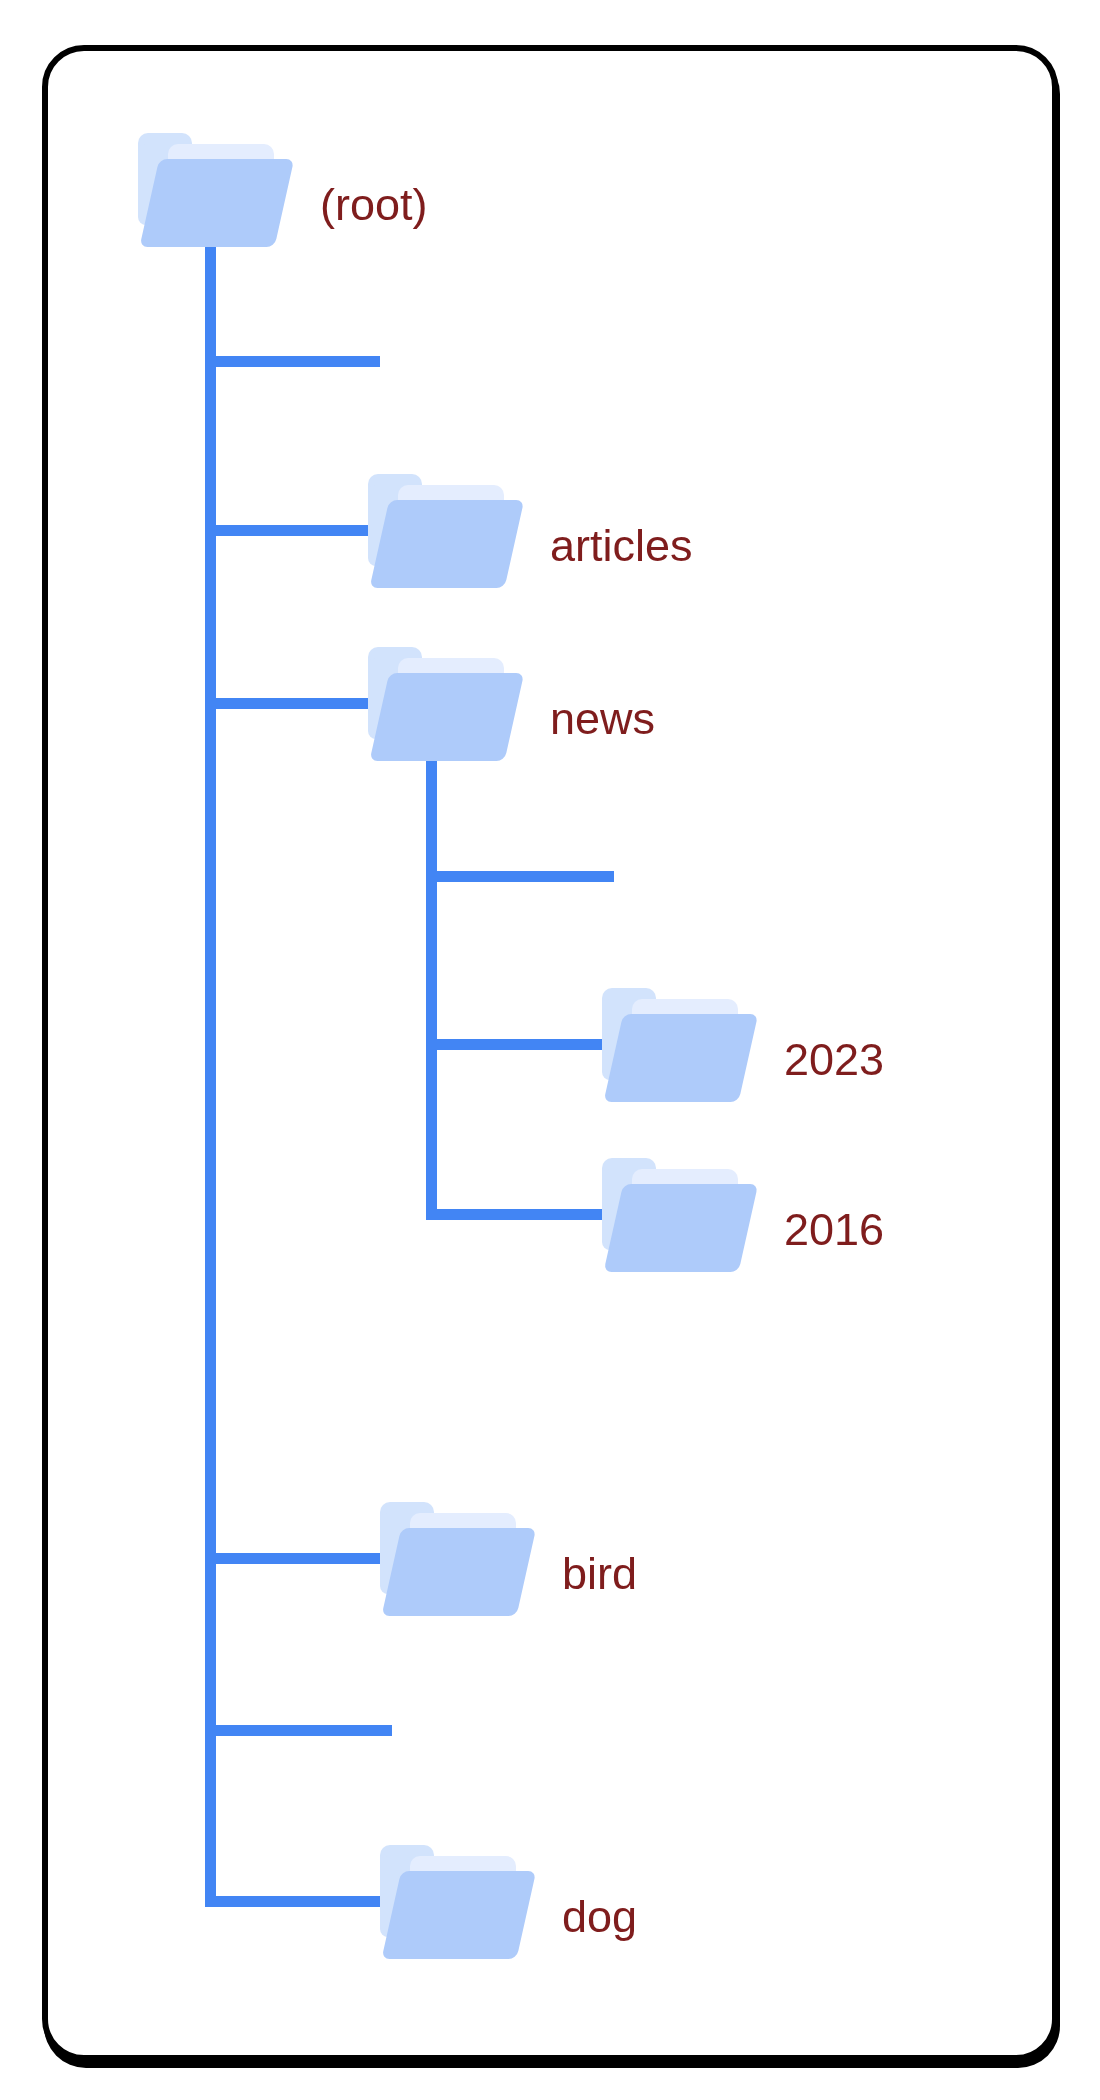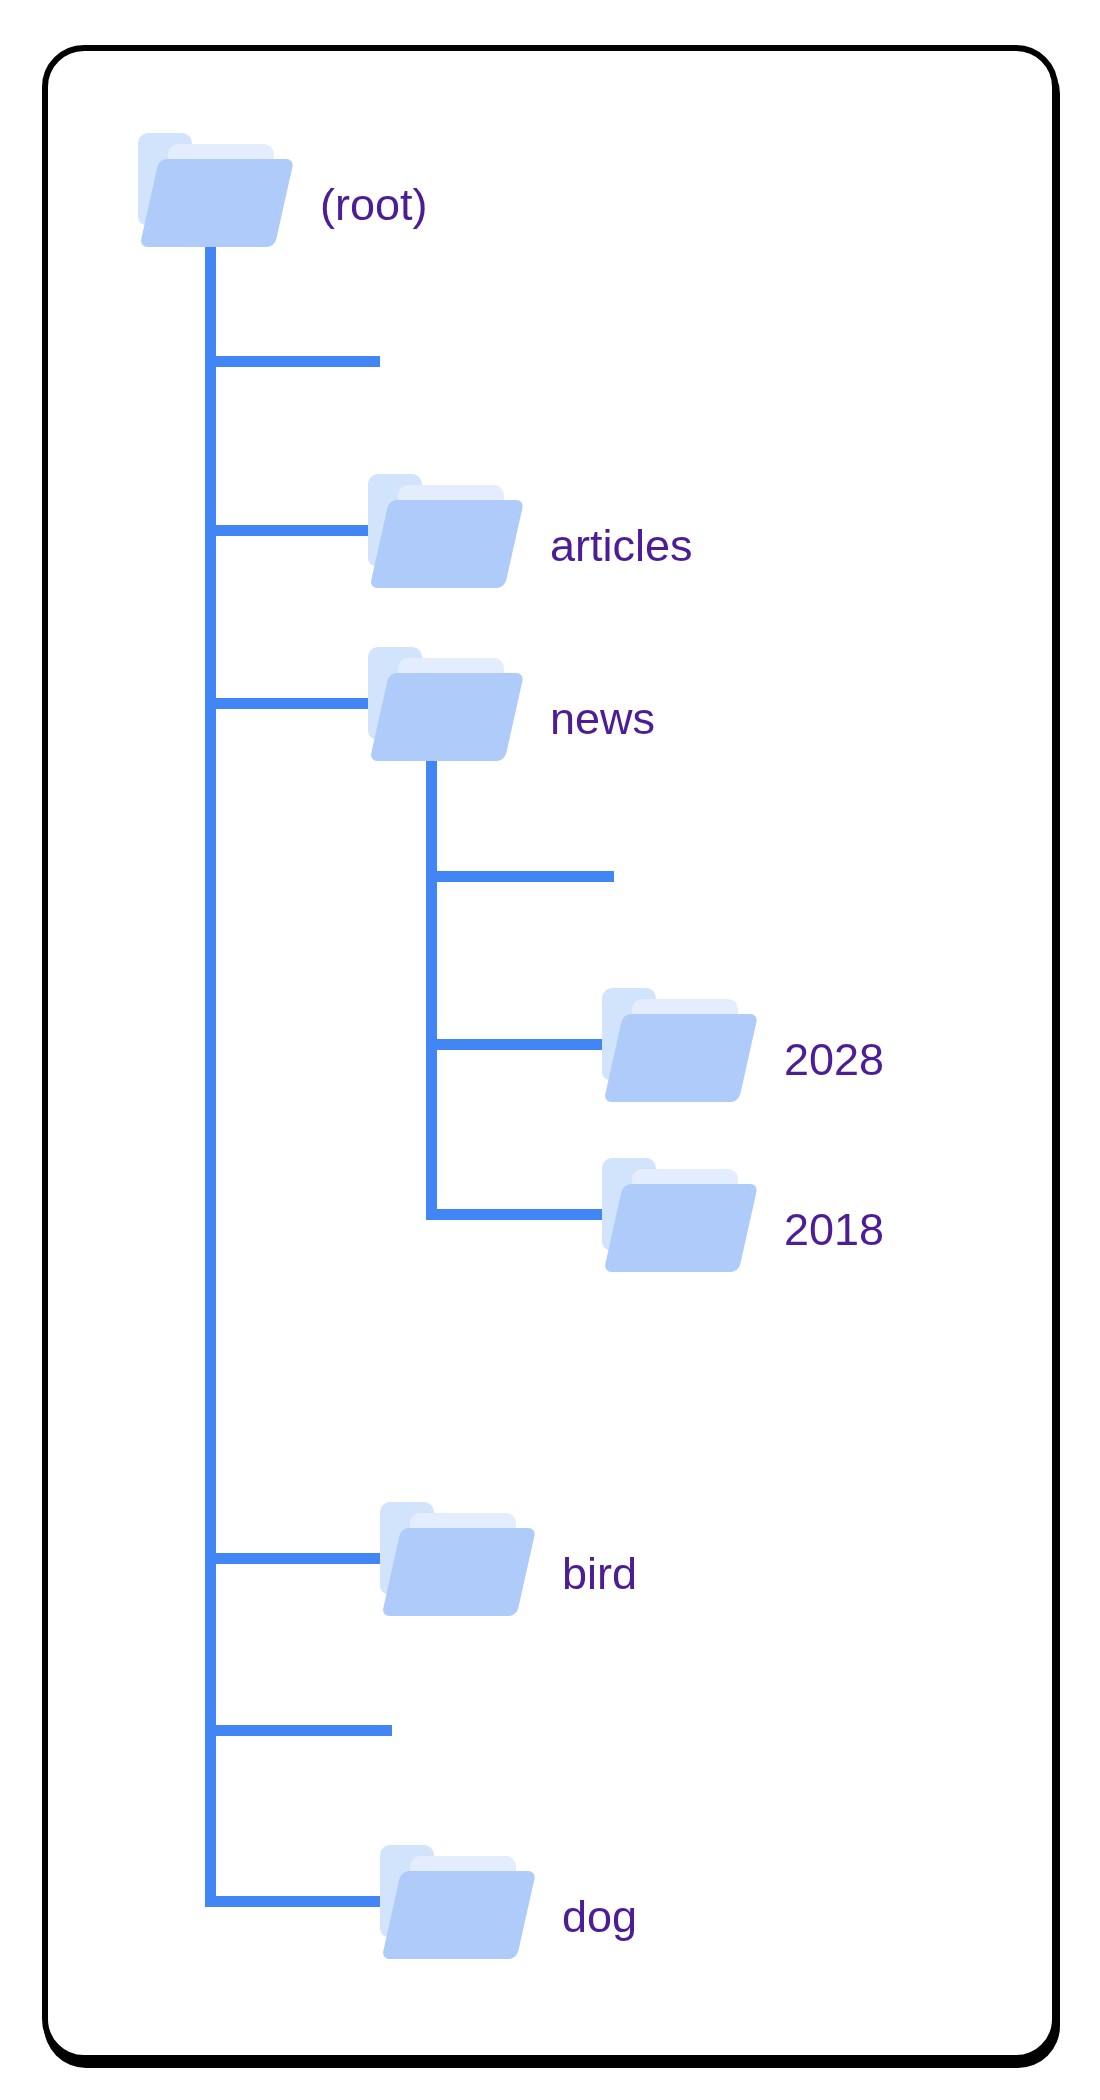--- a/index.html
+++ b/index.html
@@ -32,21 +32,21 @@
     z-index:2;
     width:157px; height:114px;
   }
   .node svg{display:block;}
   .label{
     position:absolute;
     left:182px; top:71px;
     transform:translateY(-50%);
     font-size:45px;
     line-height:1;
-    color:#4c1d95;
+    color:#7f1d1d;
     white-space:nowrap;
   }
   .defs{position:absolute;width:0;height:0;overflow:hidden;}
 </style>
 </head>
 <body>
 
 <div class="canvas">
 
   <svg class="defs" aria-hidden="true">
@@ -95,28 +95,28 @@
         <use href="#folder-shape"></use>
       </svg>
     <div class="label">articles</div>
   </div>
 
 
   <div class="node" style="left:602px;top:988px">
     <svg class="folder" width="157" height="114" viewBox="0 0 157 114">
         <use href="#folder-shape"></use>
       </svg>
-    <div class="label">2028</div>
+    <div class="label">2023</div>
   </div>
 
   <div class="node" style="left:602px;top:1158px">
     <svg class="folder" width="157" height="114" viewBox="0 0 157 114">
         <use href="#folder-shape"></use>
       </svg>
-    <div class="label">2018</div>
+    <div class="label">2016</div>
   </div>
 
 
   <div class="node" style="left:380px;top:1502px">
     <svg class="folder" width="157" height="114" viewBox="0 0 157 114">
         <use href="#folder-shape"></use>
       </svg>
     <div class="label">bird</div>
   </div>
 

